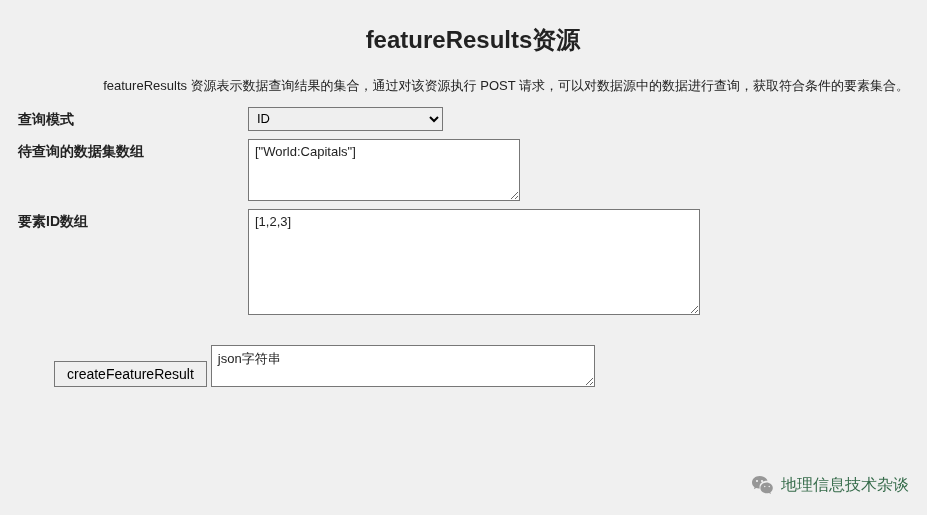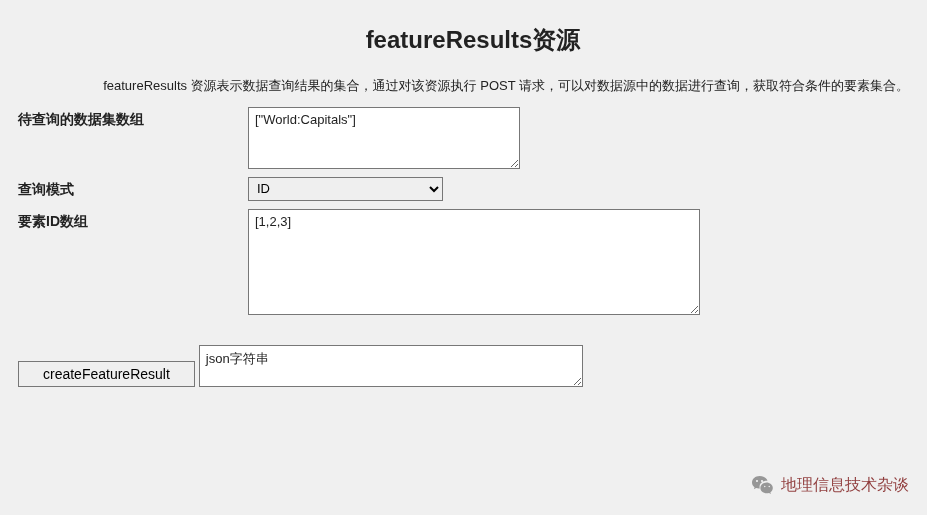--- a/index.html
+++ b/index.html
@@ -78,65 +78,66 @@
     }
     .submit-row {
       display: flex;
       align-items: flex-end;
       margin-top: 30px;
     }
     .submit-btn {
       border: 1px solid #777;
       background: #efefef;
       font-size: 14px;
-      padding: 4px 24px;
+      padding: 4px 12px;
       cursor: pointer;
       font-family: inherit;
+      margin-left: 36px;
     }
     .ta-json {
       width: 384px;
       height: 42px;
       margin-left: 4px;
     }
     .watermark {
       position: absolute;
       right: 18px;
       bottom: 18px;
       display: flex;
       align-items: center;
       gap: 6px;
-      color: #7f1d1d;
+      color: #14532d;
       font-size: 16px;
       opacity: 0.85;
     }
     .wx-icon {
       width: 24px;
       height: 24px;
       flex-shrink: 0;
     }
   </style>
 </head>
 <body>
 
 <div class="page-title">featureResults资源</div>
 
 <div class="content">
 
   <div class="desc-text">featureResults 资源表示数据查询结果的集合，通过对该资源执行 POST 请求，可以对数据源中的数据进行查询，获取符合条件的要素集合。</div>
 
   <div class="form-row">
-    <div class="form-label">待查询的数据集数组</div>
-    <textarea class="ta-datasets" style="">["World:Capitals"]</textarea>
-  </div>
-
-  <div class="form-row">
     <div class="form-label">查询模式</div>
     <select>
       <option>ID</option>
     </select>
+  </div>
+
+  <div class="form-row">
+    <div class="form-label">待查询的数据集数组</div>
+    <textarea class="ta-datasets" style="">["World:Capitals"]</textarea>
   </div>
 
   <div class="form-row">
     <div class="form-label">要素ID数组</div>
     <textarea class="ta-ids" style="">[1,2,3]</textarea>
   </div>
 
   <div class="submit-row">
     <button class="submit-btn">createFeatureResult</button>
     <textarea class="ta-json" style="">json字符串</textarea>

